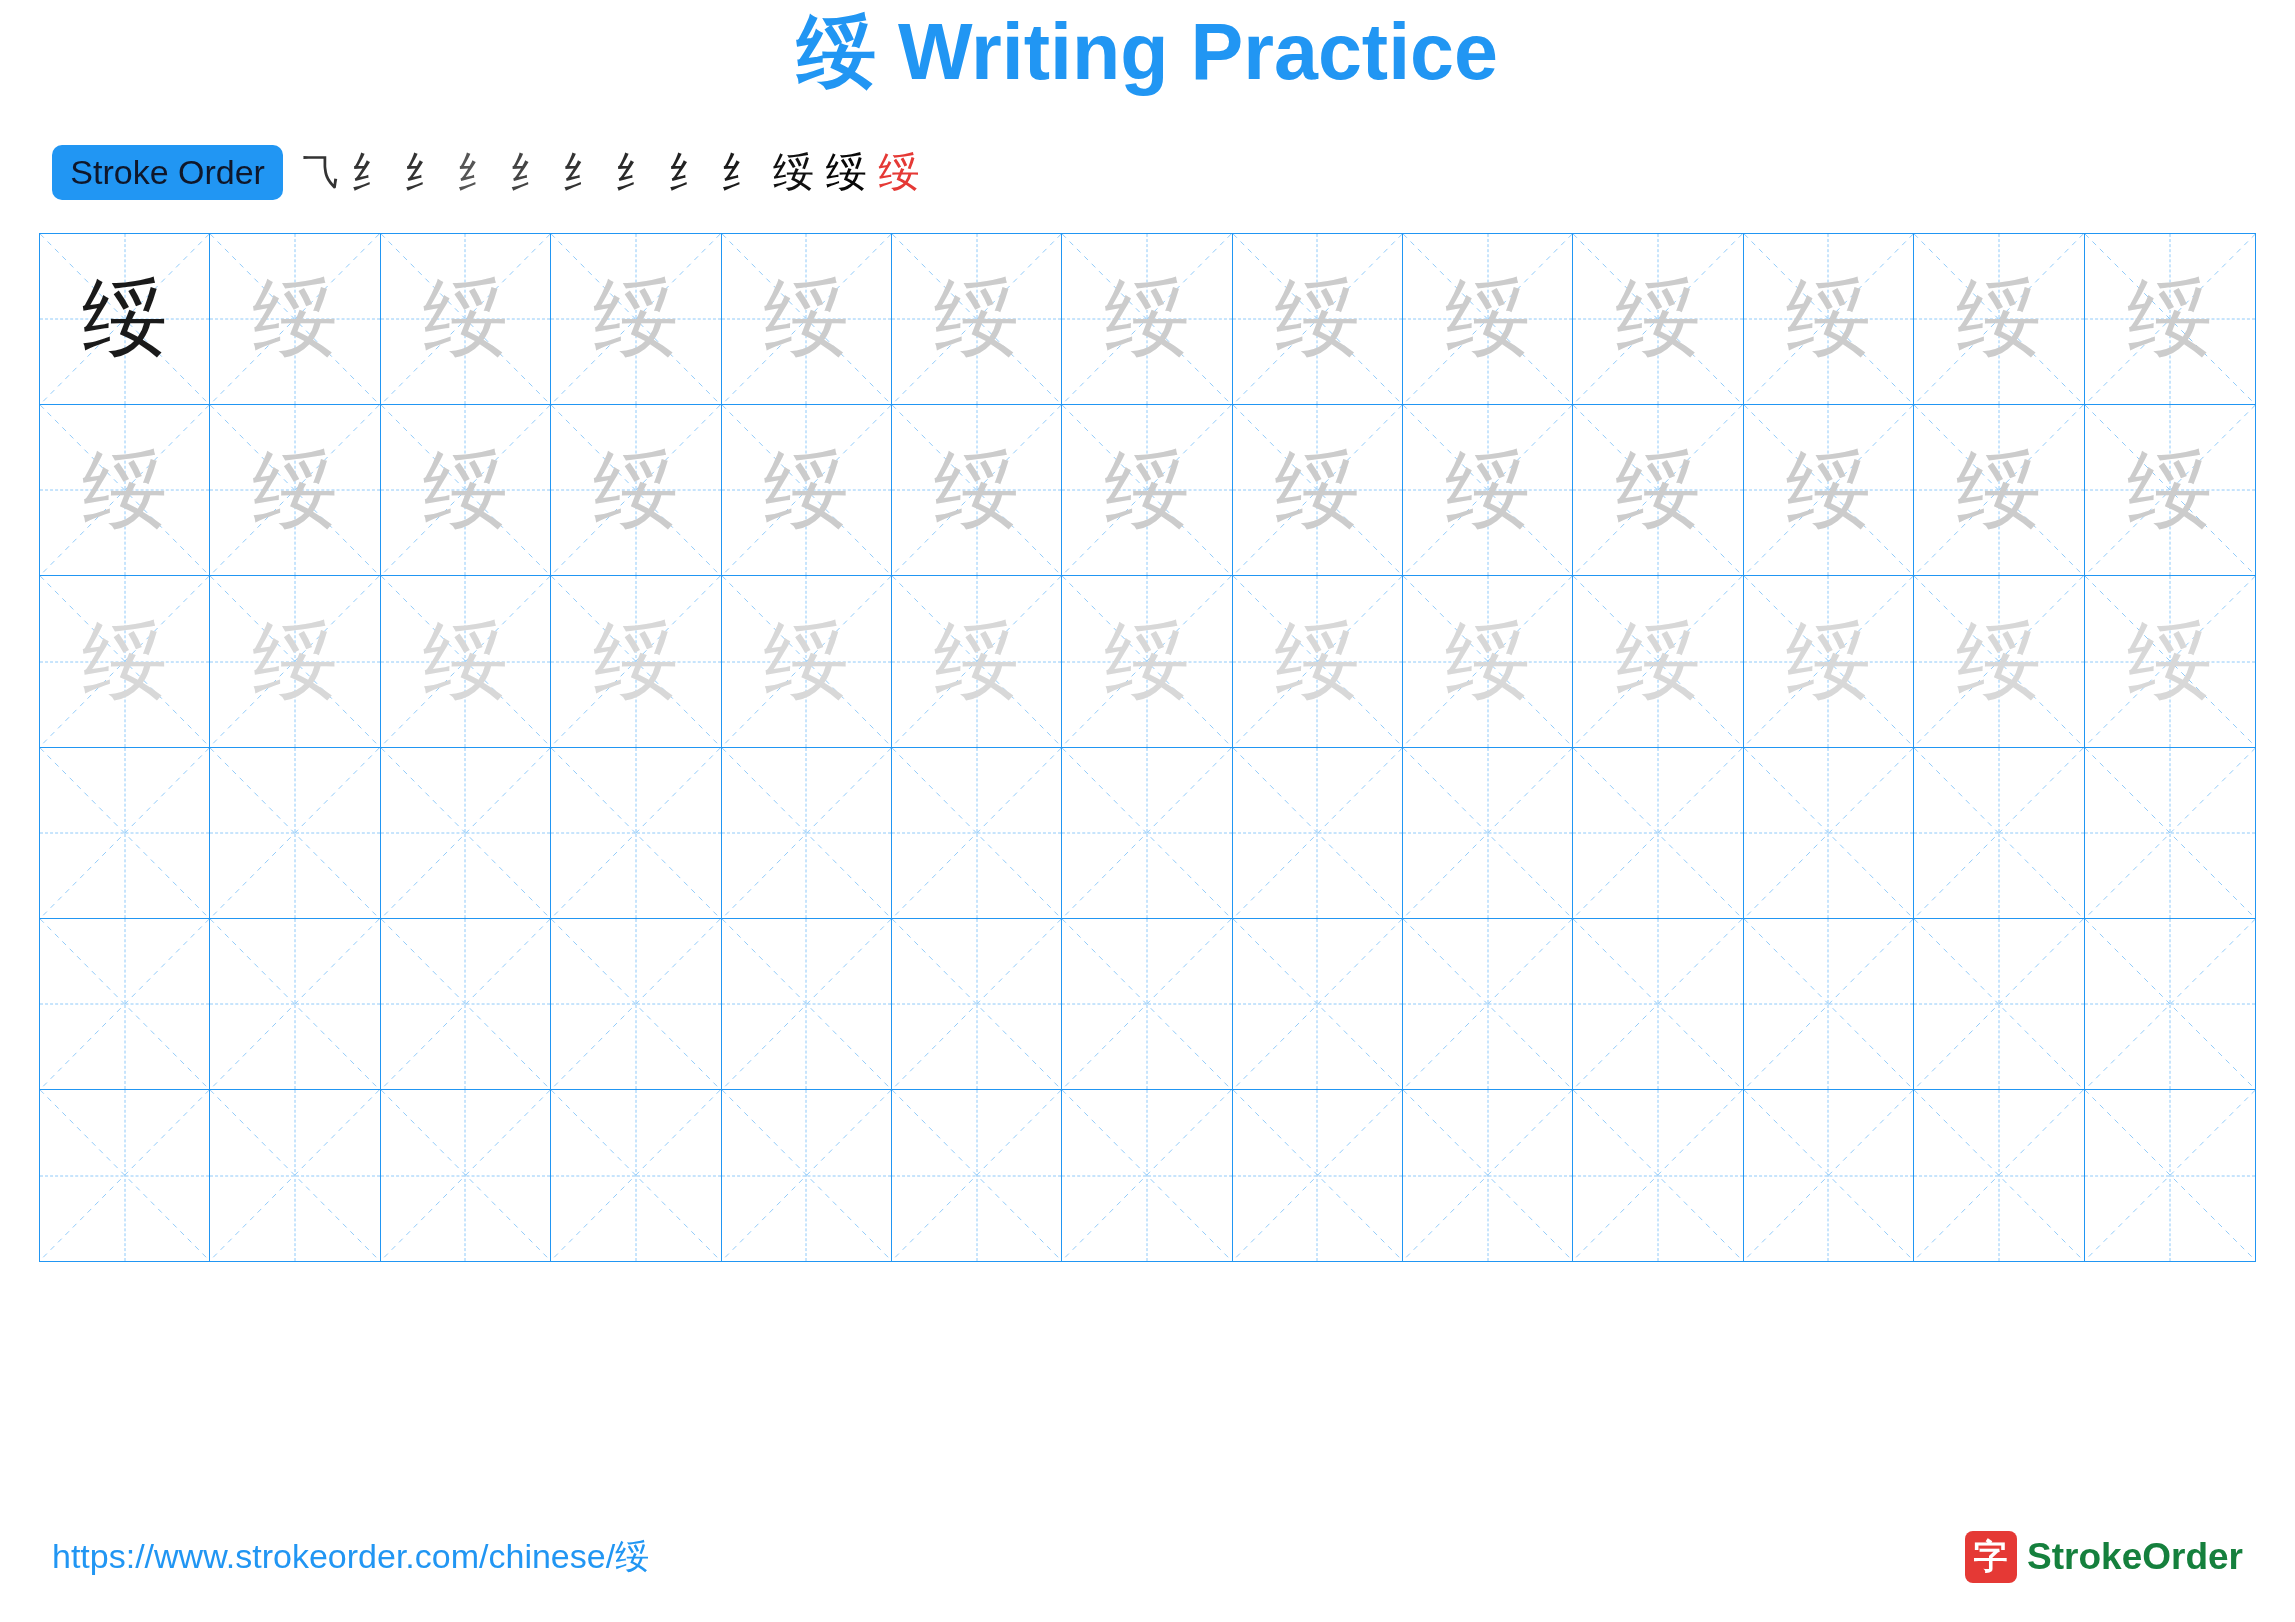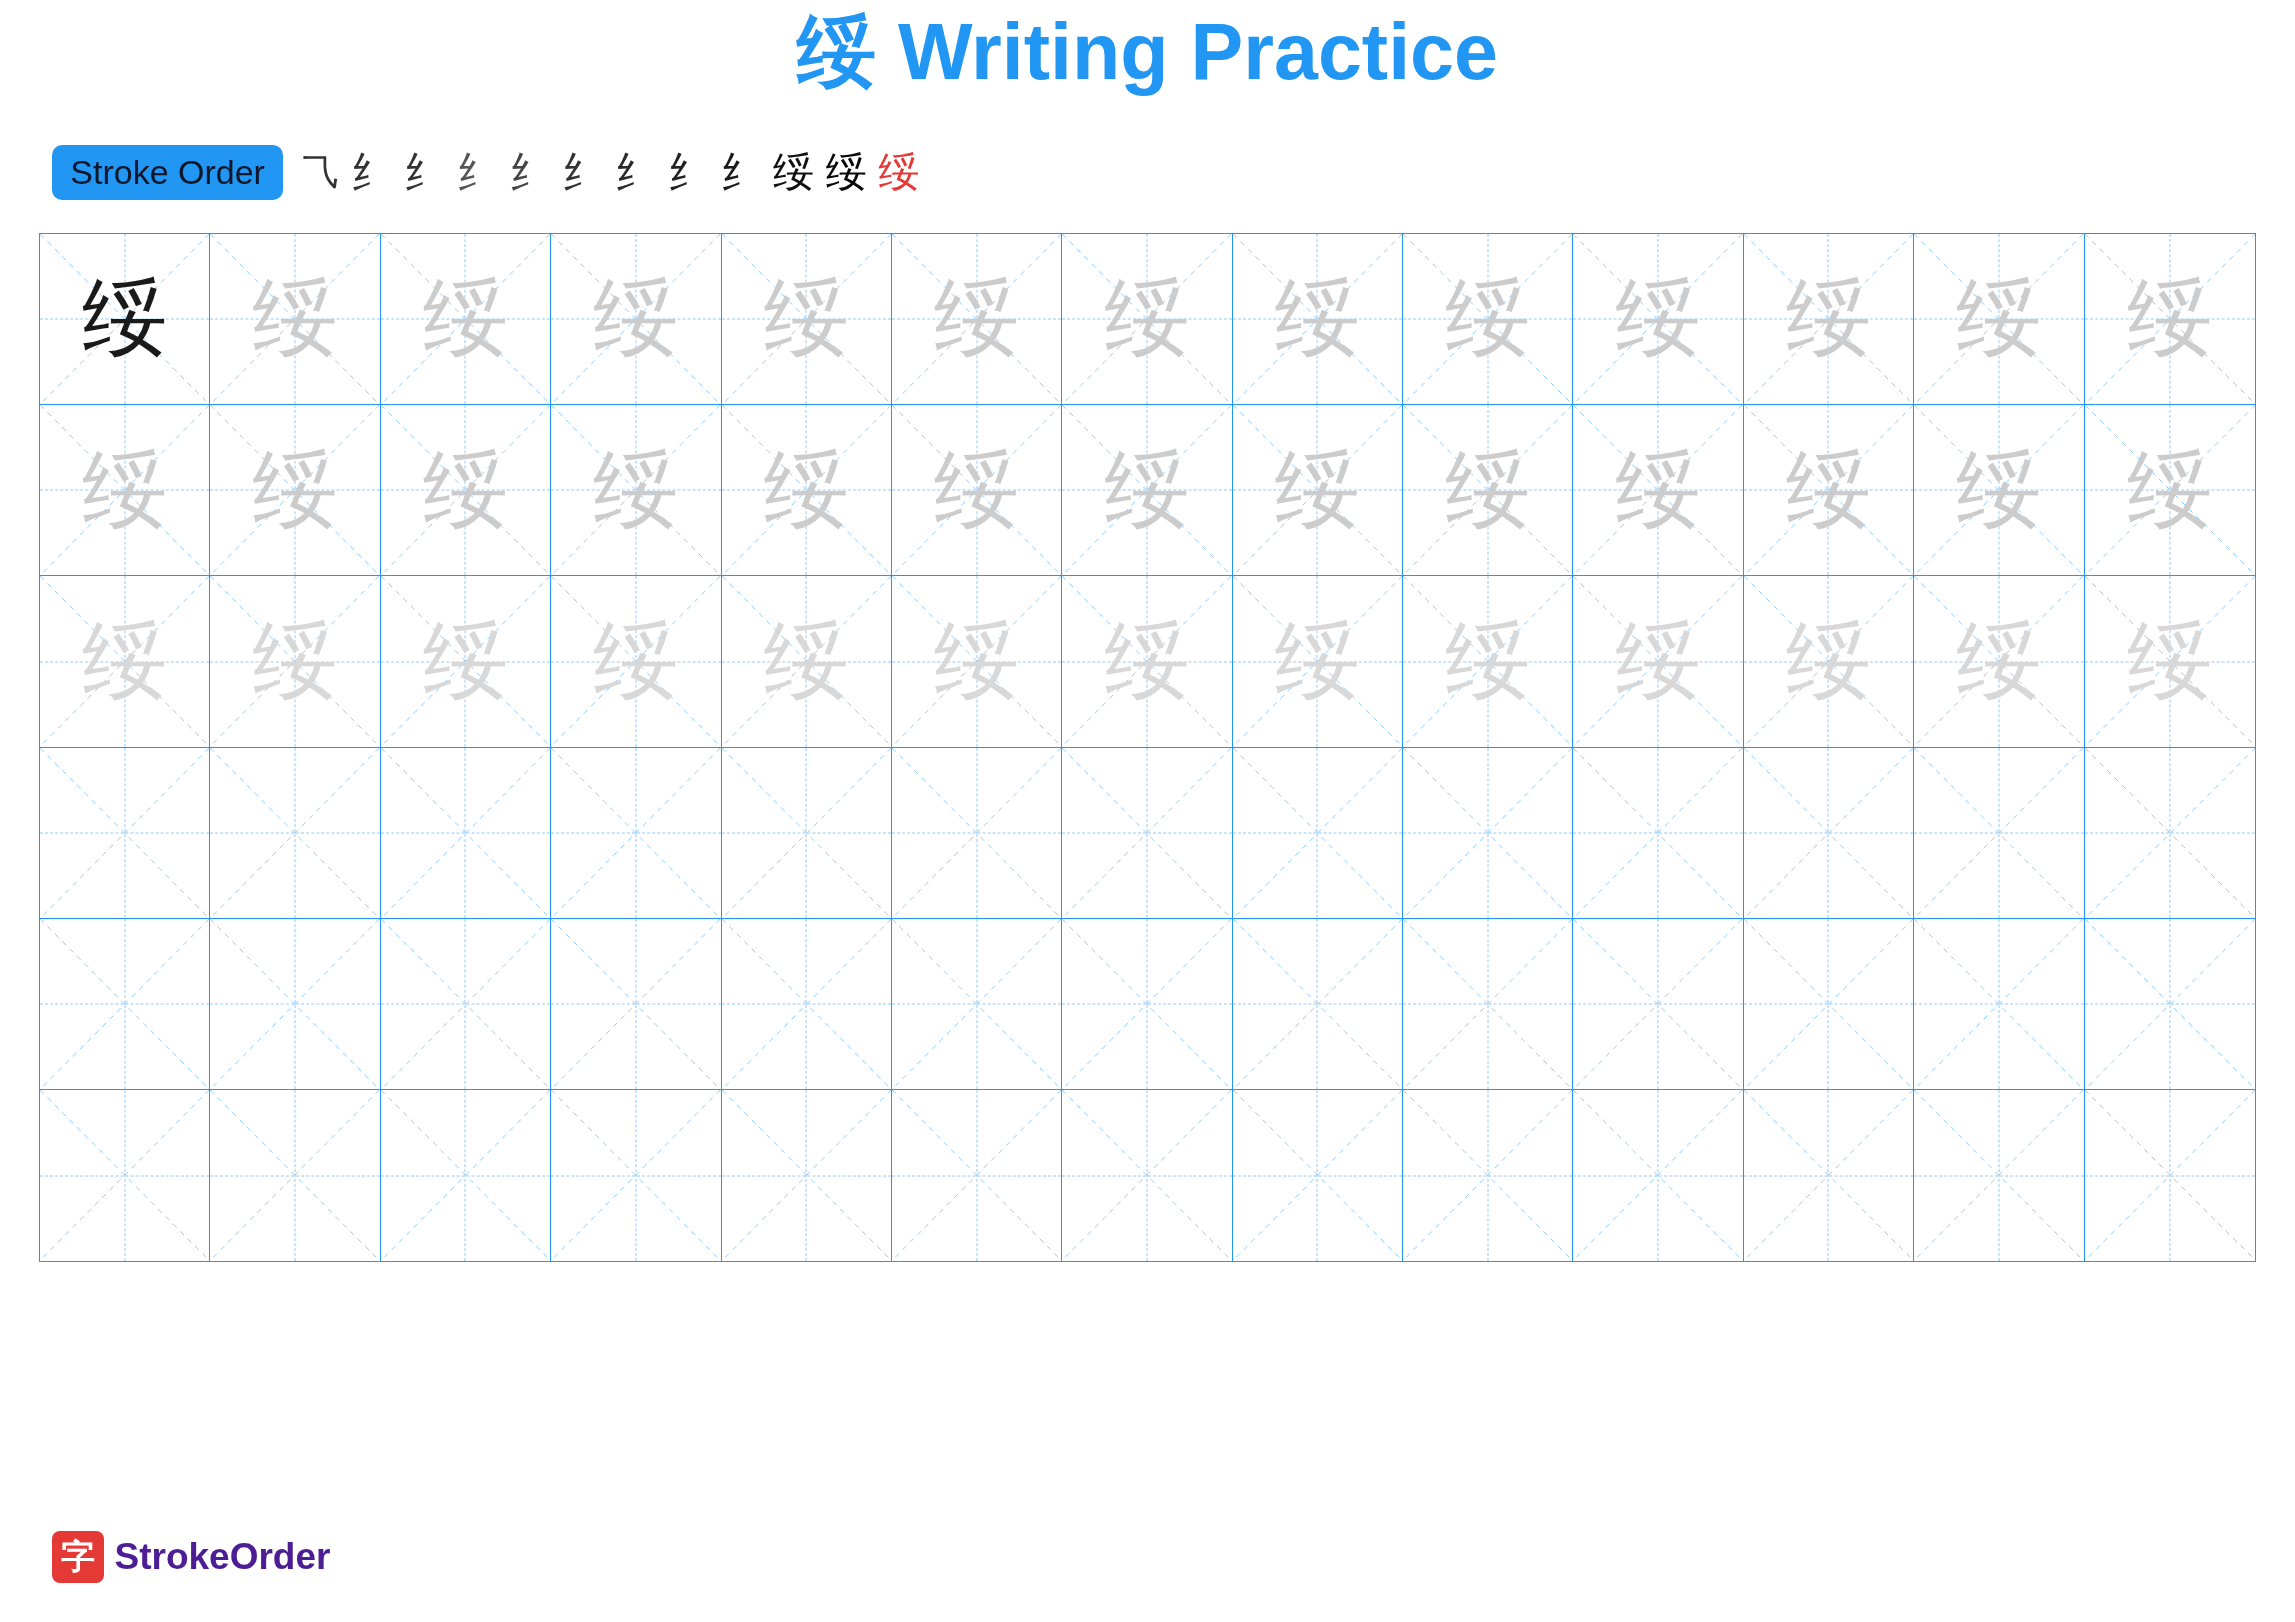--- a/index.html
+++ b/index.html
@@ -168,21 +168,21 @@
       justify-content: center;
       color: white;
       font-size: 34px;
       font-weight: bold;
       font-family: serif;
     }
 
     .footer-logo-text {
       font-size: 37px;
       font-weight: bold;
-      color: #4c1d95;
+      color: #15803d;
     }
 
     
     .cell-diag {
       position: absolute;
       top: 0; left: 0; right: 0; bottom: 0;
       pointer-events: none;
     }
   </style>
 </head>
@@ -889,18 +889,19 @@
           <svg width="100%" height="100%" style="position:absolute;top:0;left:0;" viewBox="0 0 260.297 260.297">
             <line x1="0" y1="0" x2="100%" y2="100%" stroke="#90CAF9" stroke-width="1.5" stroke-dasharray="8,8"></line>
             <line x1="100%" y1="0" x2="0" y2="100%" stroke="#90CAF9" stroke-width="1.5" stroke-dasharray="8,8"></line>
           </svg>
         </div>
       </div>
   </div>
 </div>
 
 <div class="footer">
+  <span class="footer-url">https://www.strokeorder.com/chinese/绥</span>
   <div class="footer-logo">
     <div class="footer-logo-icon">字</div>
     <span class="footer-logo-text">StrokeOrder</span>
   </div>
 </div>
 
 
 </body></html>

